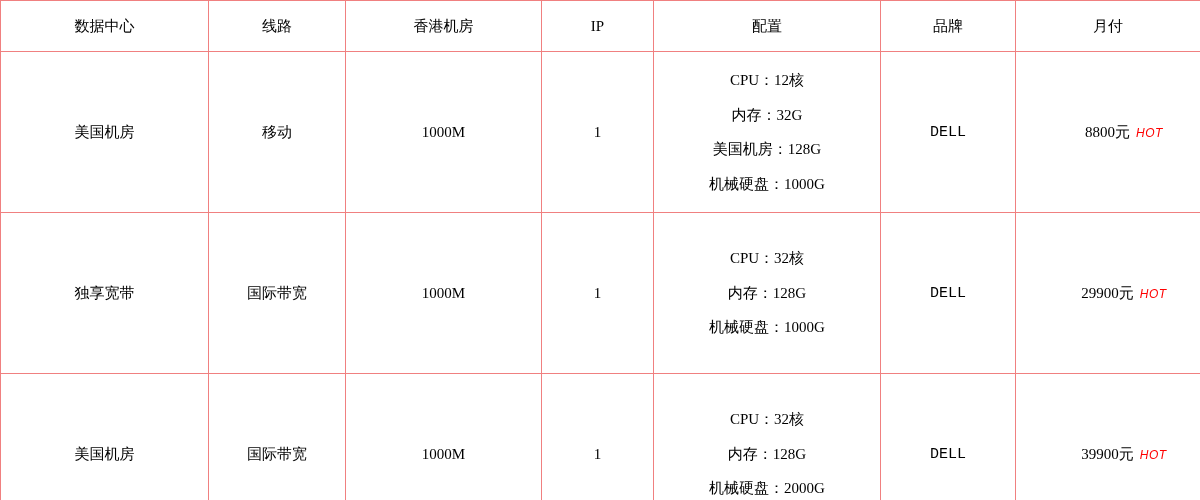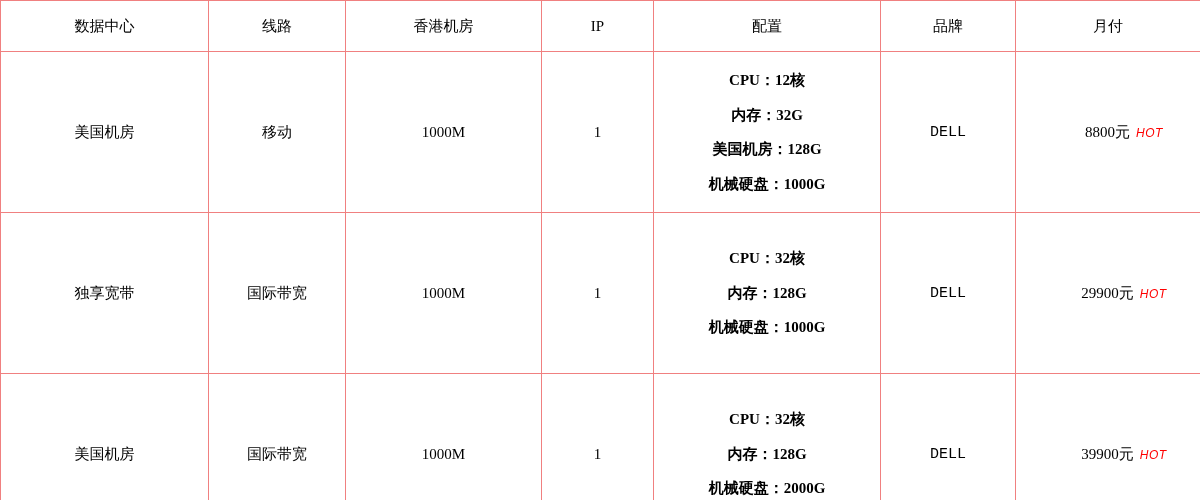--- a/index.html
+++ b/index.html
@@ -52,21 +52,20 @@
   .config-cell {
     text-align: center;
     line-height: 1.1;
     padding: 6px 0;
   }
   .config-line {
     display: block;
     margin: 0;
     padding: 9px 0;
     font-size: 15px;
-    font-weight: bold;
   }
   .price-cell {
     white-space: nowrap;
   }
   .price-text {
     font-size: 15px;
     margin-left: 32px;
   }
   .hot-badge {
     color: #ff0000;

